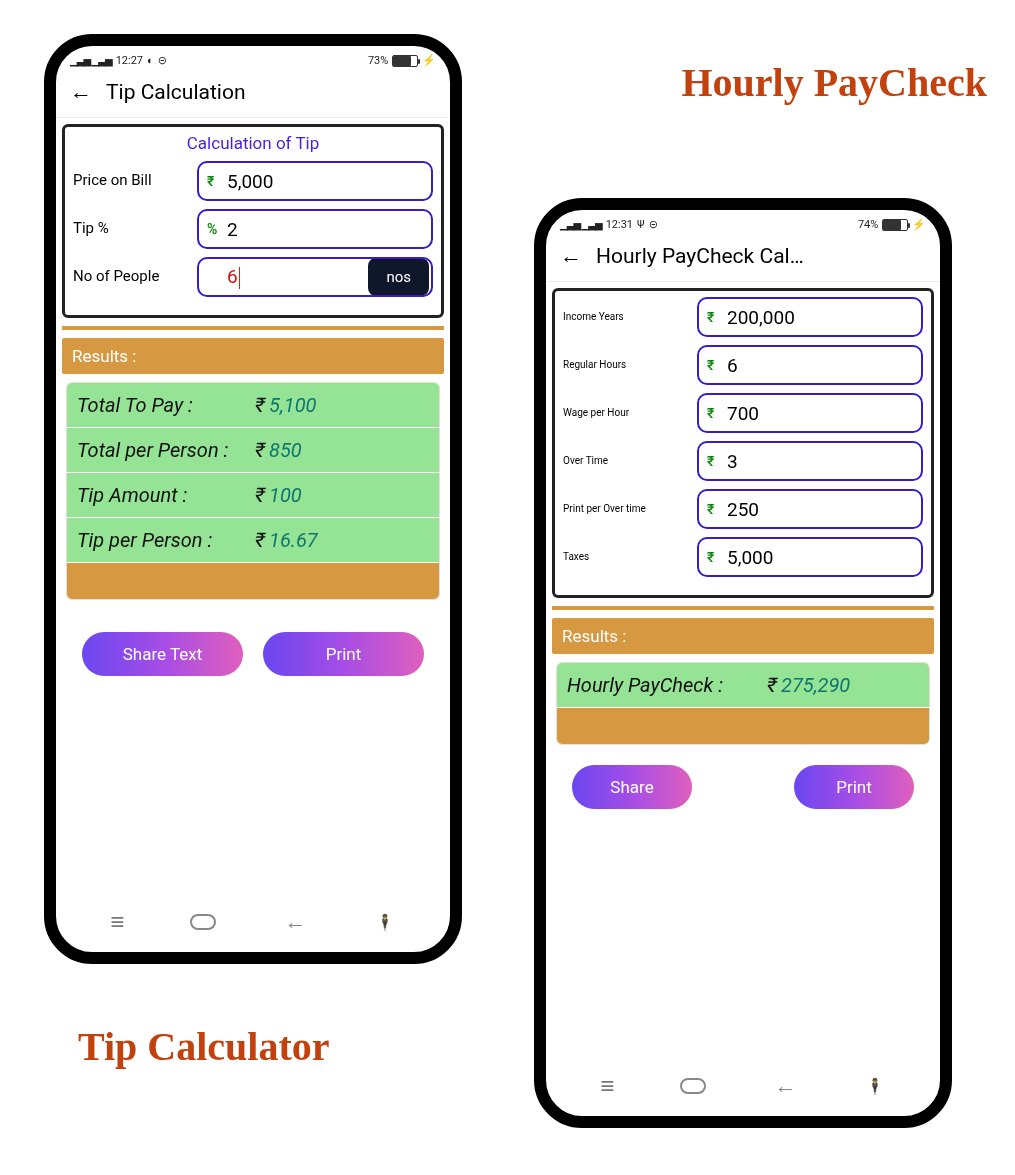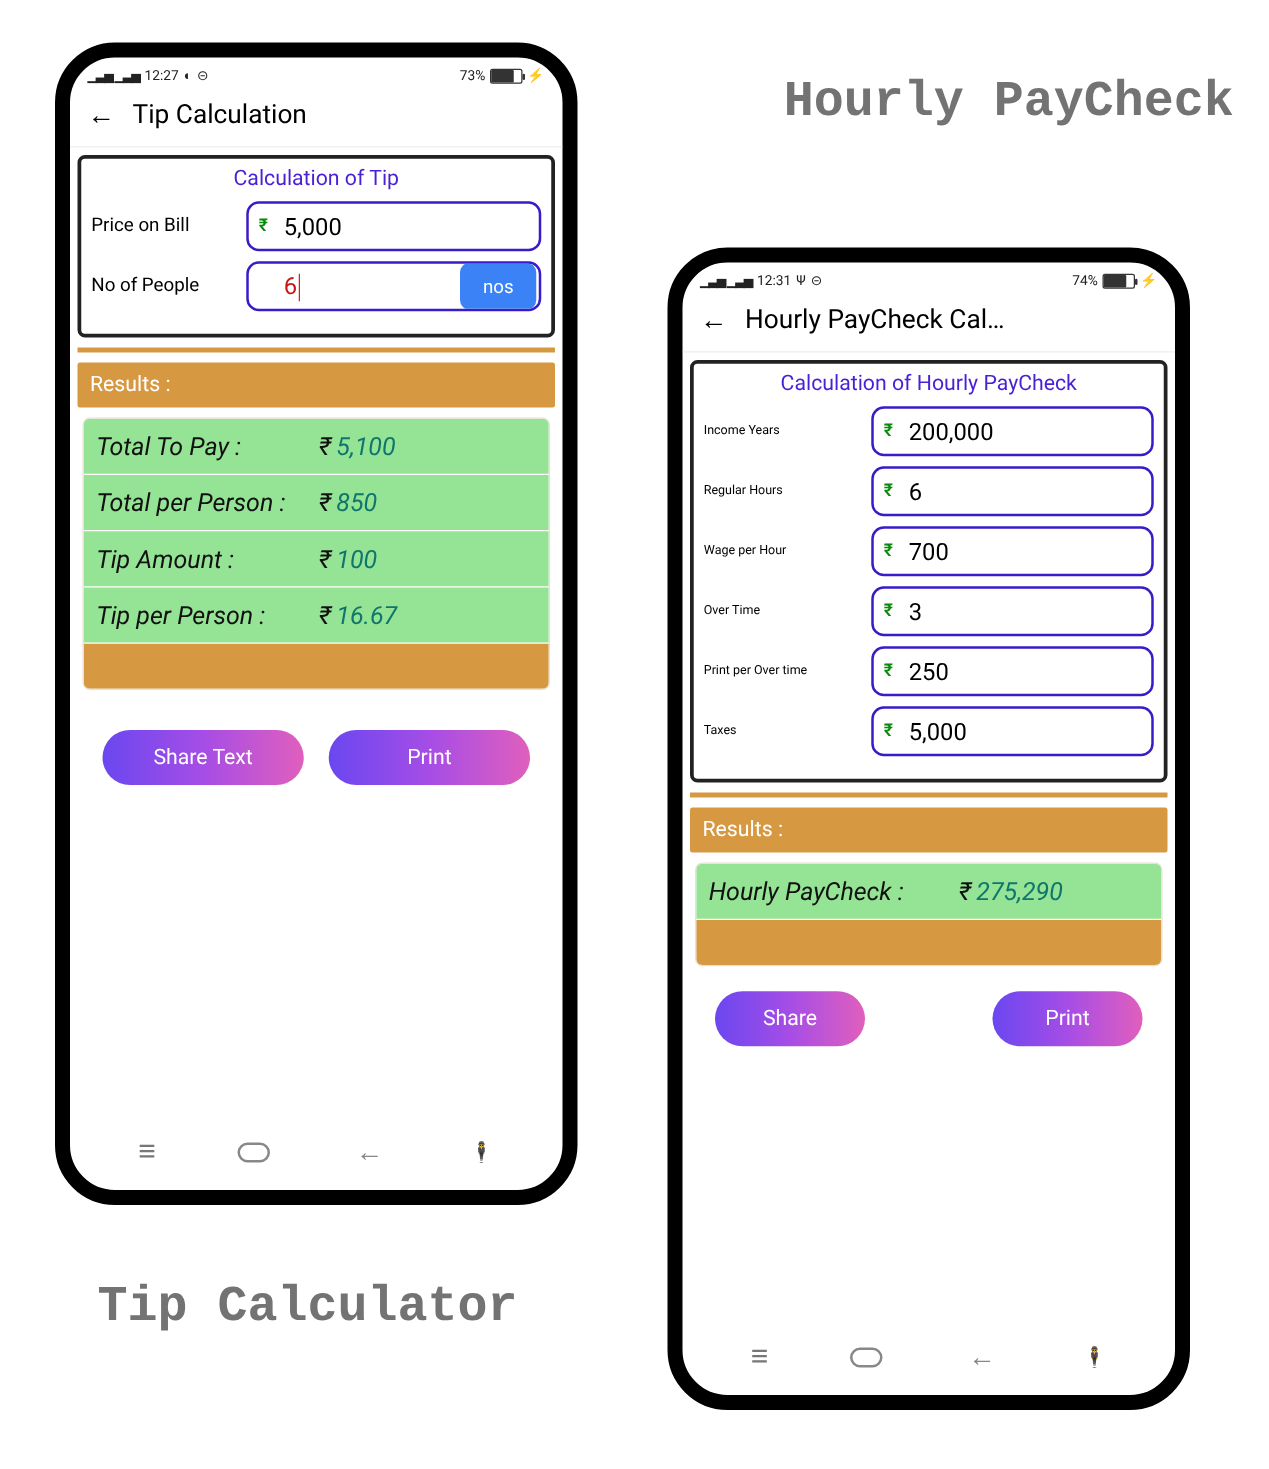--- a/index.html
+++ b/index.html
@@ -106,21 +106,21 @@
     min-width: 12px;
     text-align: left;
   }
   .inp {
     flex: 1;
     font-size: 19px;
     padding-left: 4px;
   }
   .inp-red { color: #c81616; }
   .nos-btn {
-    background: #3b82f6;
+    background: #0f172a;
     color: #fff;
     border-radius: 8px;
     padding: 8px 18px;
     font-size: 15px;
     margin: -2px -2px -2px 8px;
     height: 38px;
     display: flex;
     align-items: center;
   }
   .divider-bar {
@@ -188,23 +188,23 @@
     font-size: 22px;
   }
   .nav-recent { letter-spacing: -4px; font-size: 24px; }
   .nav-home {
     width: 26px; height: 16px; border: 2px solid #888; border-radius: 10px;
   }
   .nav-back { font-size: 22px; color:#888; }
   .nav-access { font-size: 16px; color:#333; }
   .headline {
     position: absolute;
-    font-family: Liberation Mono, monospace;
+    font-family: Liberation Serif, serif;
     font-weight: 900;
-    color: #737373;
+    color: #c2410c;
     font-size: 40px;
     line-height: 1.05;
   }
   .headline-right { right: 28px; top: 62px; text-align: left; }
   .headline-left { left: 78px; top: 1026px; }
   .caret {
     display:inline-block;
     width:1px;
     height:22px;
     background:#d21;
@@ -246,20 +246,27 @@
       <div class="calc-title">Calculation of Tip</div>
 
       <div class="field-row">
         <div class="field-label">Price on Bill</div>
         <div class="input-wrap">
           <span class="unit">₹</span>
           <span class="inp">5,000</span>
         </div>
       </div>
 
+      <div class="field-row">
+        <div class="field-label">Tip %</div>
+        <div class="input-wrap">
+          <span class="unit">%</span>
+          <span class="inp">2</span>
+        </div>
+      </div>
 
       <div class="field-row">
         <div class="field-label">No of People</div>
         <div class="input-wrap">
           <span class="unit"></span>
           <span class="inp inp-red"><span>6</span><span class="caret"></span></span>
           <span class="nos-btn">nos</span>
         </div>
       </div>
     </div>
@@ -323,21 +330,20 @@
     </div>
   </div>
 
   <div class="appbar">
     <span class="back-arrow">←</span>
     <span class="app-title">Hourly PayCheck Cal…</span>
   </div>
 
   <div class="content">
     <div class="calc-card">
-      <div class="calc-title">Calculation of Hourly PayCheck</div>
 
       <div class="field-row">
         <div class="field-label">Income Years</div>
         <div class="input-wrap">
           <span class="unit">₹</span>
           <span class="inp">200,000</span>
         </div>
       </div>
       <div class="field-row">
         <div class="field-label">Regular Hours</div>

